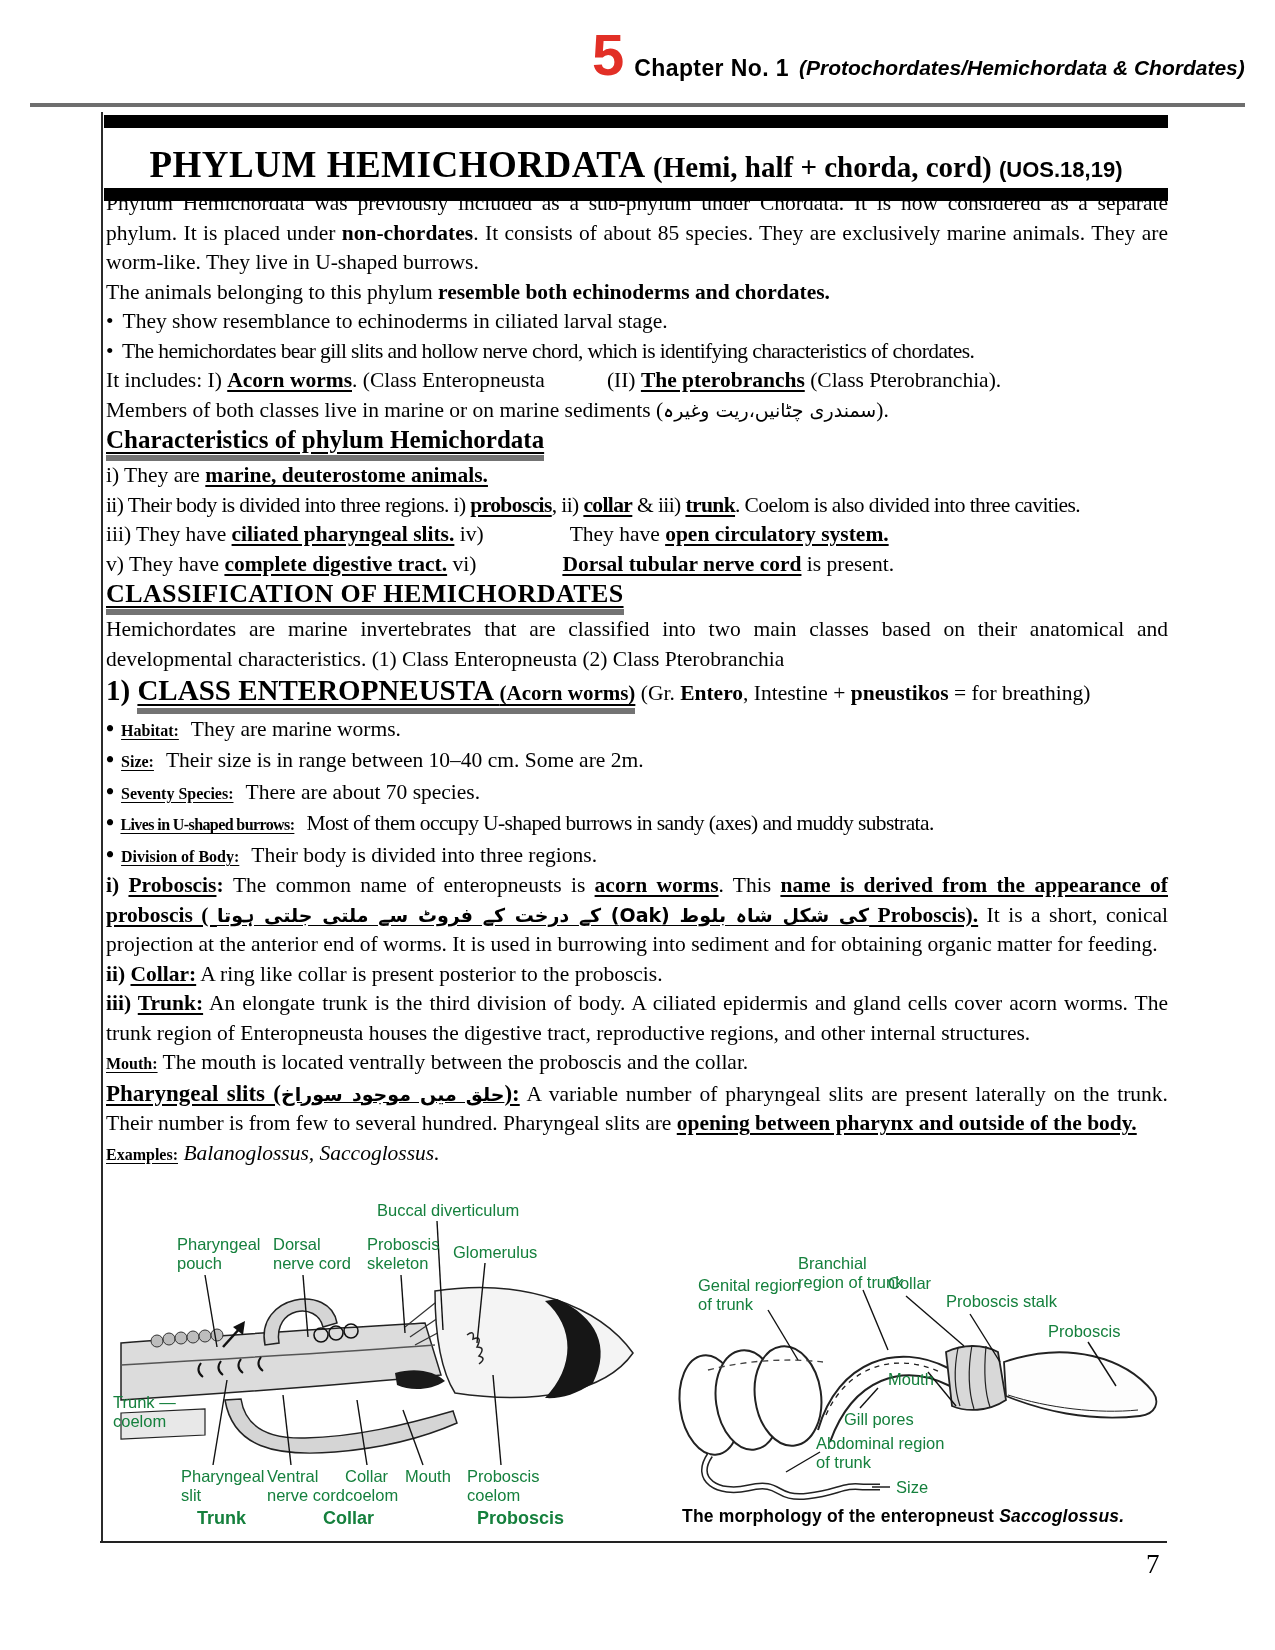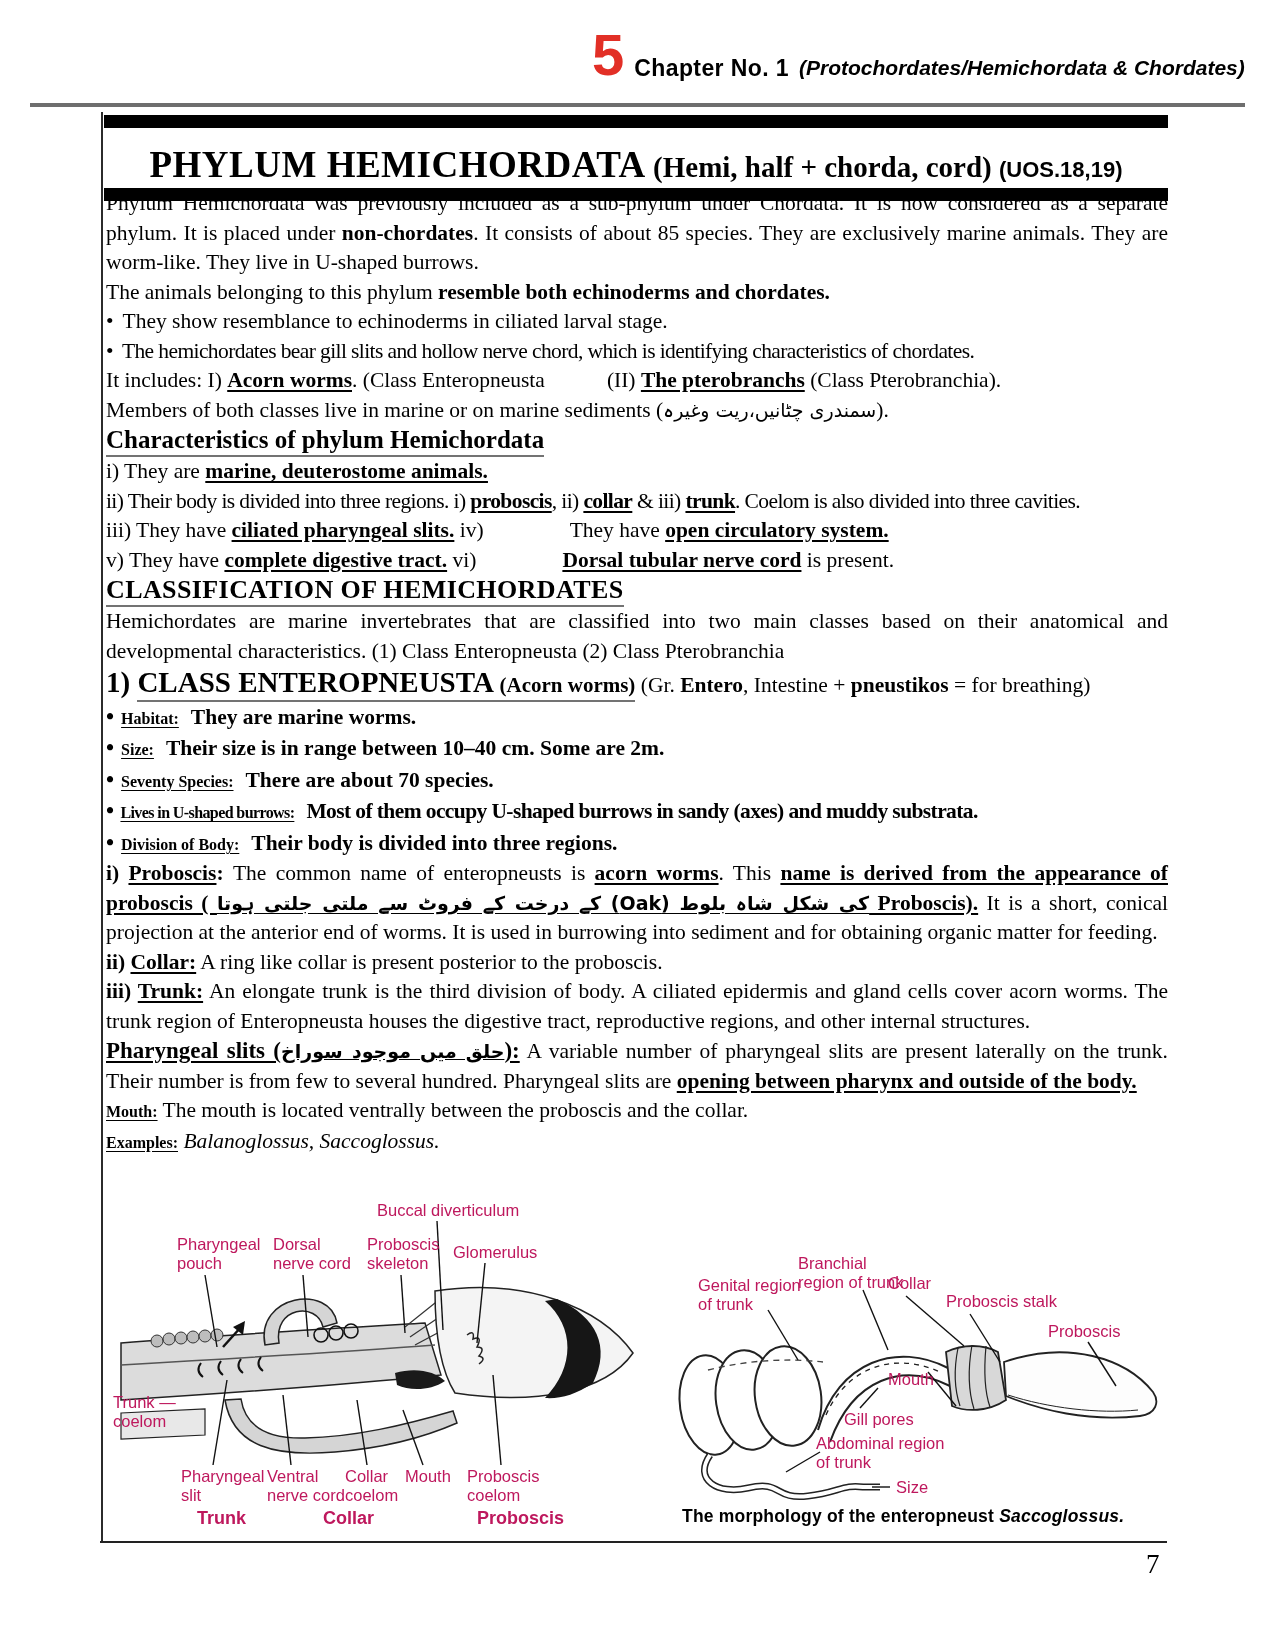--- a/index.html
+++ b/index.html
@@ -28,37 +28,37 @@
   .b{font-weight:bold;text-align:right;}
   .bu{font-weight:bold;text-decoration:underline;text-underline-offset:3px;}
   .it{font-style:italic;}
   .urdu{font-family:"DejaVu Sans","Liberation Sans",sans-serif;font-size:19px;line-height:1;}
   .tight{letter-spacing:-0.6px;}
   .gap-ii{display:inline-block;width:62px;}
   .gap-tab{display:inline-block;width:86px;}
   .blt{margin-right:9px;}
   .h-char{font-size:25px;font-weight:bold;margin:3px 0;text-align:left;}
   .h-class{font-size:26px;font-weight:bold;margin:3px 0;text-align:left;letter-spacing:.4px;}
-  .dblu{display:inline-block;text-underline-offset:4px;border-bottom:2px solid #737373;padding-bottom:1px;line-height:1.12;}
+  .dblu{display:inline-block;text-decoration:underline;text-underline-offset:4px;border-bottom:6px solid #737373;padding-bottom:1px;line-height:1.12;}
   .h-ent{margin:2px 0 3px;text-align:left;font-size:21.5px;}
   .ent-big{font-size:29px;font-weight:bold;}
   .ent-acorn{font-size:21px;font-weight:bold;}
   .hb{margin:2px 0;text-align:left;}
   .hb .blt{font-size:23px;font-weight:bold;margin-right:7px;}
   .hb-head{font-size:16px;font-weight:bold;text-decoration:underline;text-underline-offset:3px;}
-  .hb-text{margin-left:12px;font-weight:bold;}
+  .hb-text{margin-left:12px;}
   .phs-head{font-size:23px;font-weight:bold;text-decoration:underline;text-underline-offset:3px;}
   .phs-urdu{font-family:"DejaVu Sans","Liberation Sans",sans-serif;font-size:19px;font-weight:bold;text-decoration:underline;line-height:1;}
 
   
   .fig{position:absolute;}
   .fig-left{left:105px;top:1195px;width:545px;height:345px;}
   .fig-right{left:648px;top:1200px;width:530px;height:340px;}
   .fig svg{position:absolute;left:0;top:0;}
-  .flabel{position:absolute;font-family:"Liberation Sans",sans-serif;font-size:16.5px;line-height:19px;color:#be185d;}
+  .flabel{position:absolute;font-family:"Liberation Sans",sans-serif;font-size:16.5px;line-height:19px;color:#15803d;}
   .fbold{font-weight:bold;font-size:18px;}
   .fcap{position:absolute;font-family:"Liberation Sans",sans-serif;font-size:17.5px;font-weight:bold;letter-spacing:.2px;white-space:nowrap;}
 
   
   .hr-bottom{position:absolute;left:100px;top:1541px;width:1067px;height:2px;background:#222;}
   .page-num{position:absolute;left:1146px;top:1549px;font-size:27px;}
 </style>
 </head>
 <body>
 
@@ -101,22 +101,22 @@
 
     <p class="hb"><span class="blt">•</span><span class="hb-head">Habitat:</span><span class="hb-text">They are marine worms.</span></p>
     <p class="hb"><span class="blt">•</span><span class="hb-head">Size:</span><span class="hb-text">Their size is in range between 10–40 cm. Some are 2m.</span></p>
     <p class="hb"><span class="blt">•</span><span class="hb-head">Seventy Species:</span><span class="hb-text">There are about 70 species.</span></p>
     <p class="hb tight"><span class="blt">•</span><span class="hb-head">Lives in U-shaped burrows:</span><span class="hb-text">Most of them occupy U-shaped burrows in sandy (axes) and muddy substrata.</span></p>
     <p class="hb"><span class="blt">•</span><span class="hb-head">Division of Body:</span><span class="hb-text">Their body is divided into three regions.</span></p>
 
     <p><span class="b">i) </span><span class="bu">Proboscis</span><span class="b">: </span><span>The common name of enteropneusts is </span><span class="bu">acorn  worms</span><span>. This </span><span class="bu">name is derived from the appearance of proboscis ( </span><span class="urdu bu" dir="rtl">کی شکل شاہ بلوط (Oak) کے درخت کے فروٹ سے ملتی جلتی ہوتا</span><span class="bu"> Proboscis).</span><span> It is a short, conical projection at the anterior end of worms. It is used in burrowing into sediment and for obtaining organic matter for feeding.</span></p>
     <p><span class="b">ii) </span><span class="bu">Collar:</span><span>  A ring like collar is present posterior to the proboscis.</span></p>
     <p><span class="b">iii) </span><span class="bu">Trunk:</span><span> An elongate trunk is the third division of body. A ciliated epidermis and gland cells cover acorn worms. The trunk region of Enteropneusta houses the digestive tract, reproductive regions, and other internal structures.</span></p>
+    <p><span class="hb-head">Mouth:</span><span>  The mouth is located ventrally between the proboscis and the collar.</span></p>
     <p><span class="phs-head">Pharyngeal slits (</span><span class="phs-urdu" dir="rtl">حلق میں موجود سوراخ</span><span class="phs-head">):</span><span>  A variable number of pharyngeal slits are present laterally on the trunk. Their number is from few to several hundred. Pharyngeal slits are </span><span class="bu">opening between pharynx and outside of the body.</span></p>
-    <p><span class="hb-head">Mouth:</span><span>  The mouth is located ventrally between the proboscis and the collar.</span></p>
     <p><span class="hb-head">Examples:</span><span class="it">  Balanoglossus, Saccoglossus.</span></p>
   </div>
 
   <div class="fig fig-left">
     <svg width="545" height="345" viewBox="0 0 545 345">
 
       <path d="M16 148 C 100 141, 220 134, 320 128 L 336 180 C 240 190, 110 199, 16 205 Z" fill="#dcdcdc" stroke="#222" stroke-width="1.5"></path>
       <path d="M16 170 C 120 164, 240 157, 330 150" fill="none" stroke="#555" stroke-width="1.5"></path>
 
       <path d="M16 218 L100 214 L100 240 L16 244 Z" fill="#e8e8e8" stroke="#222" stroke-width="1.2"></path>

